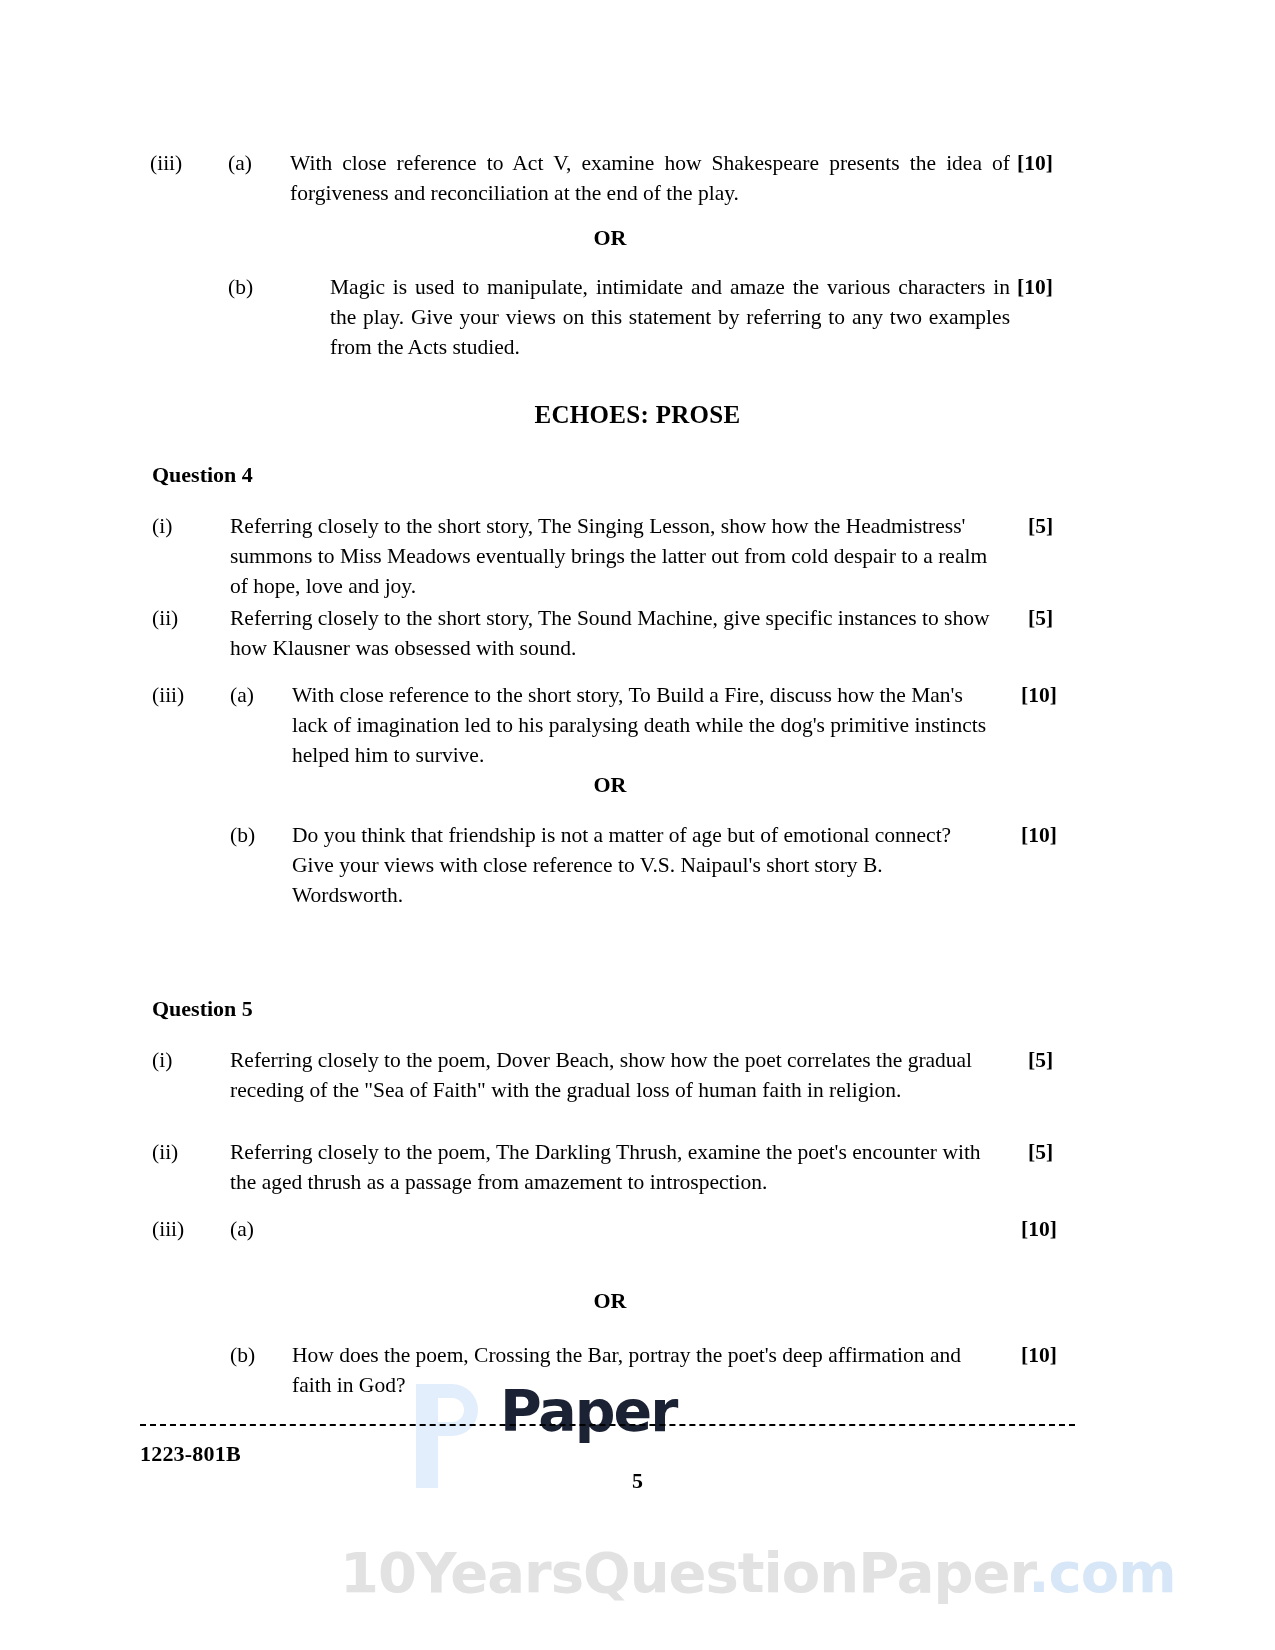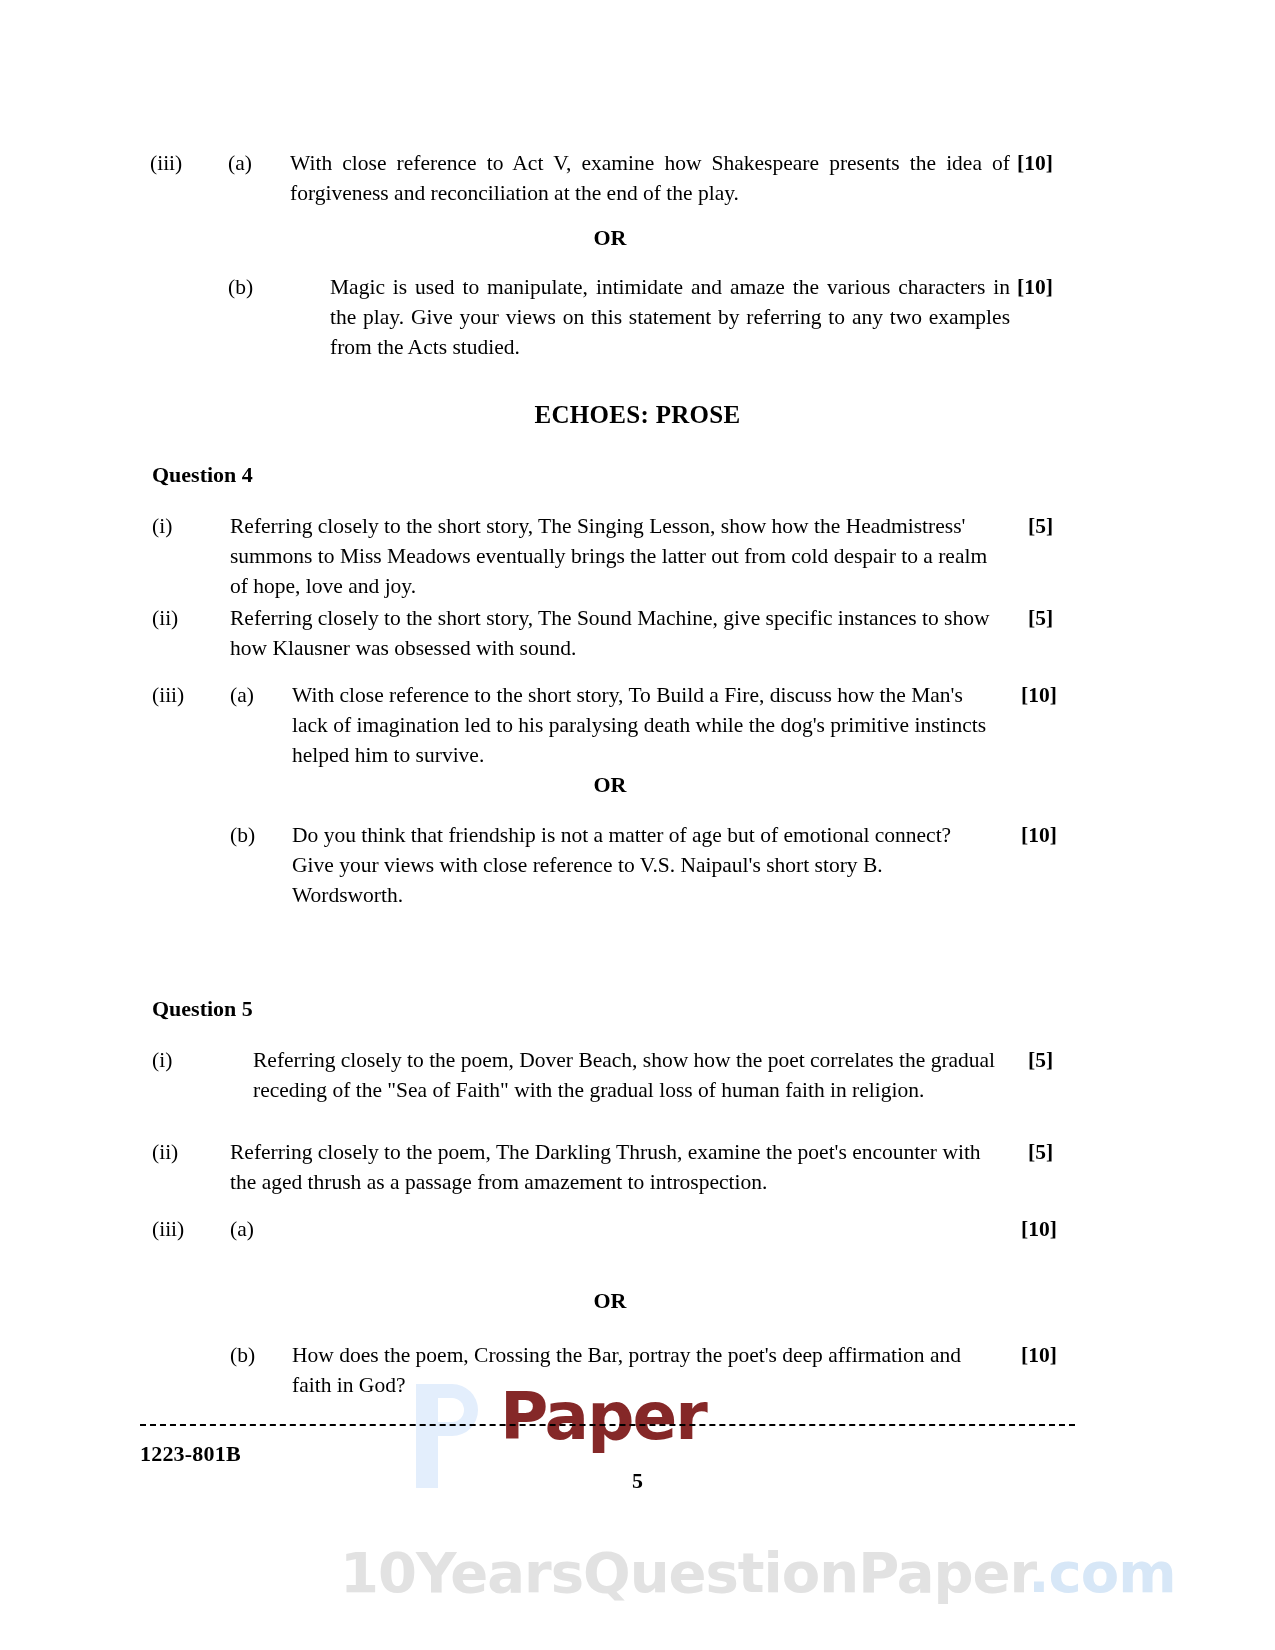--- a/index.html
+++ b/index.html
@@ -22,23 +22,23 @@
     inset: 0;
     pointer-events: none;
     z-index: 0;
   }
   .wm-paper-word {
     position: absolute;
     left: 500px;
     top: 1378px;
     font-family: "DejaVu Sans", sans-serif;
     font-weight: 700;
-    font-size: 66px;
+    font-size: 57px;
     letter-spacing: -2px;
-    color: #7f1d1d;
+    color: #0f172a;
     opacity: 0.95;
     white-space: nowrap;
   }
   .wm-logo-mark {
     position: absolute;
     left: 412px;
     top: 1384px;
     width: 66px;
     height: 104px;
     z-index: 0;
@@ -208,21 +208,21 @@
     <div class="col-roman"></div>
     <div class="col-alpha">(b)</div>
     <div class="col-body nojustify" style="width:700px;">Do you think that friendship is not a matter of age but of emotional connect? Give your views with close reference to V.S. Naipaul's short story B. Wordsworth.</div>
   </div>
   <div class="col-marks" style="left:1021px; top:820px;">[10]</div>
 
   <div class="question-label" style="left:152px; top:996px;">Question 5</div>
 
   <div class="qrow" style="left:152px; top:1045px; width:880px;">
     <div class="col-roman">(i)</div>
-    <div class="col-body nojustify" style="width:765px;margin-left:23px;">Referring closely to the poem, Dover Beach, show how the poet correlates the gradual receding of the "Sea of Faith" with the gradual loss of human faith in religion.</div>
+    <div class="col-body nojustify" style="width:765px;">Referring closely to the poem, Dover Beach, show how the poet correlates the gradual receding of the "Sea of Faith" with the gradual loss of human faith in religion.</div>
   </div>
   <div class="col-marks" style="left:1028px; top:1045px;">[5]</div>
 
   <div class="qrow" style="left:152px; top:1137px; width:880px;">
     <div class="col-roman">(ii)</div>
     <div class="col-body nojustify" style="width:765px;">Referring closely to the poem, The Darkling Thrush, examine the poet's encounter with the aged thrush as a passage from amazement to introspection.</div>
   </div>
   <div class="col-marks" style="left:1028px; top:1137px;">[5]</div>
 
   <div class="qrow" style="left:152px; top:1214px; width:880px;">

